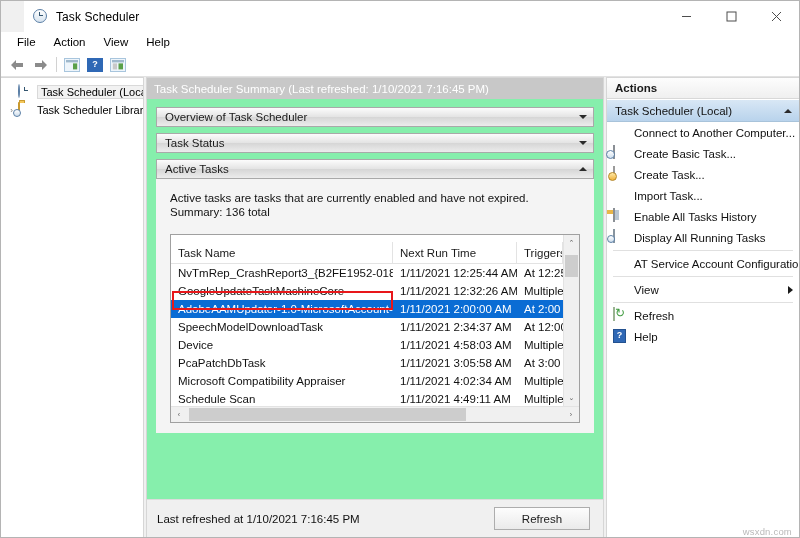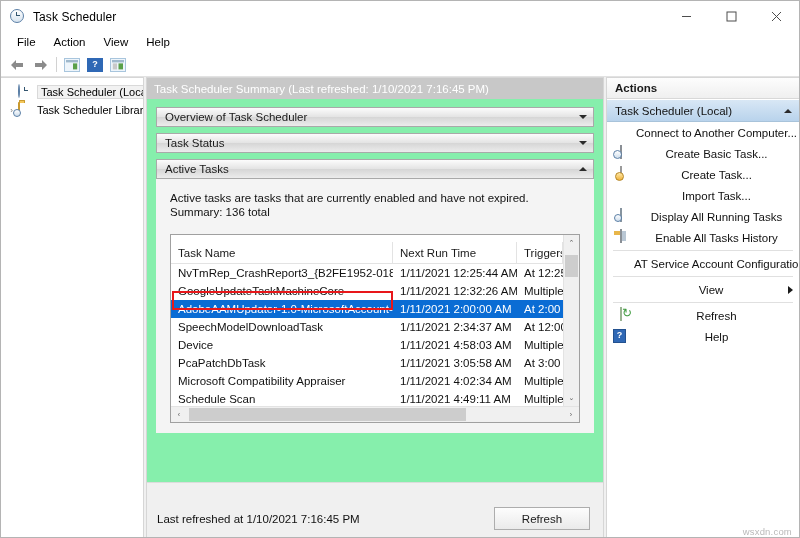--- a/index.html
+++ b/index.html
@@ -28,20 +28,21 @@
   }
 
   
   .titlebar {
     height: 31px;
     background: #ffffff;
     display: flex;
     align-items: center;
     flex: none;
     position: relative;
+    margin-left: 23px;
   }
   .titlebar .app-icon {
     width: 16px; height: 16px;
     margin-left: 9px; margin-right: 7px;
     flex: none;
     position: relative;
   }
   .clock-ico {
     width: 14px; height: 14px;
     border-radius: 50%;
@@ -357,21 +358,21 @@
     pointer-events: none;
   }
 
   
   .content-footer {
     height: 37px;
     background: #f0f0f0;
     border-top: 1px solid #dcdcdc;
     display: flex;
     align-items: center;
-    padding: 17px 13px 0 10px;
+    padding: 0 13px 0 10px;
     flex: none;
     justify-content: space-between;
   }
   .footer-text { font-size: 11.5px; color: #111; }
   .btn {
     width: 96px; height: 23px;
     background: linear-gradient(#fdfdfd, #eaeaea);
     border: 1px solid #adadad;
     box-sizing: border-box;
     font-size: 11.5px;
@@ -384,21 +385,20 @@
     width: 193px;
     flex: none;
     background: #ffffff;
     border: 1px solid #d6d6d6;
     border-right: none;
     border-bottom: none;
     box-sizing: border-box;
     margin-left: 2px;
     display: flex;
     flex-direction: column;
-    text-align: center;
   }
   .actions-title {
     height: 20px;
     background: linear-gradient(#fdfdfd, #efefef);
     border-bottom: 1px solid #d8d8d8;
     display: flex; align-items: center;
     padding-left: 8px;
     font-size: 11.5px;
     font-weight: bold;
     color: #1a1a1a;
@@ -760,27 +760,27 @@
         <span class="act-ico"><span class="ico-taskpage"></span></span>
         <span class="act-label">Create Task...</span>
       </div>
 
       <div class="act-item">
         <span class="act-ico"></span>
         <span class="act-label">Import Task...</span>
       </div>
 
       <div class="act-item">
+        <span class="act-ico"><span class="ico-grid"></span></span>
+        <span class="act-label">Enable All Tasks History</span>
+      </div>
+
+      <div class="act-item">
         <span class="act-ico"><span class="ico-window"></span></span>
         <span class="act-label">Display All Running Tasks</span>
-      </div>
-
-      <div class="act-item">
-        <span class="act-ico"><span class="ico-grid"></span></span>
-        <span class="act-label">Enable All Tasks History</span>
       </div>
 
       <div class="act-sep"></div>
 
       <div class="act-item">
         <span class="act-ico"></span>
         <span class="act-label">AT Service Account Configuration</span>
       </div>
 
       <div class="act-sep"></div>

